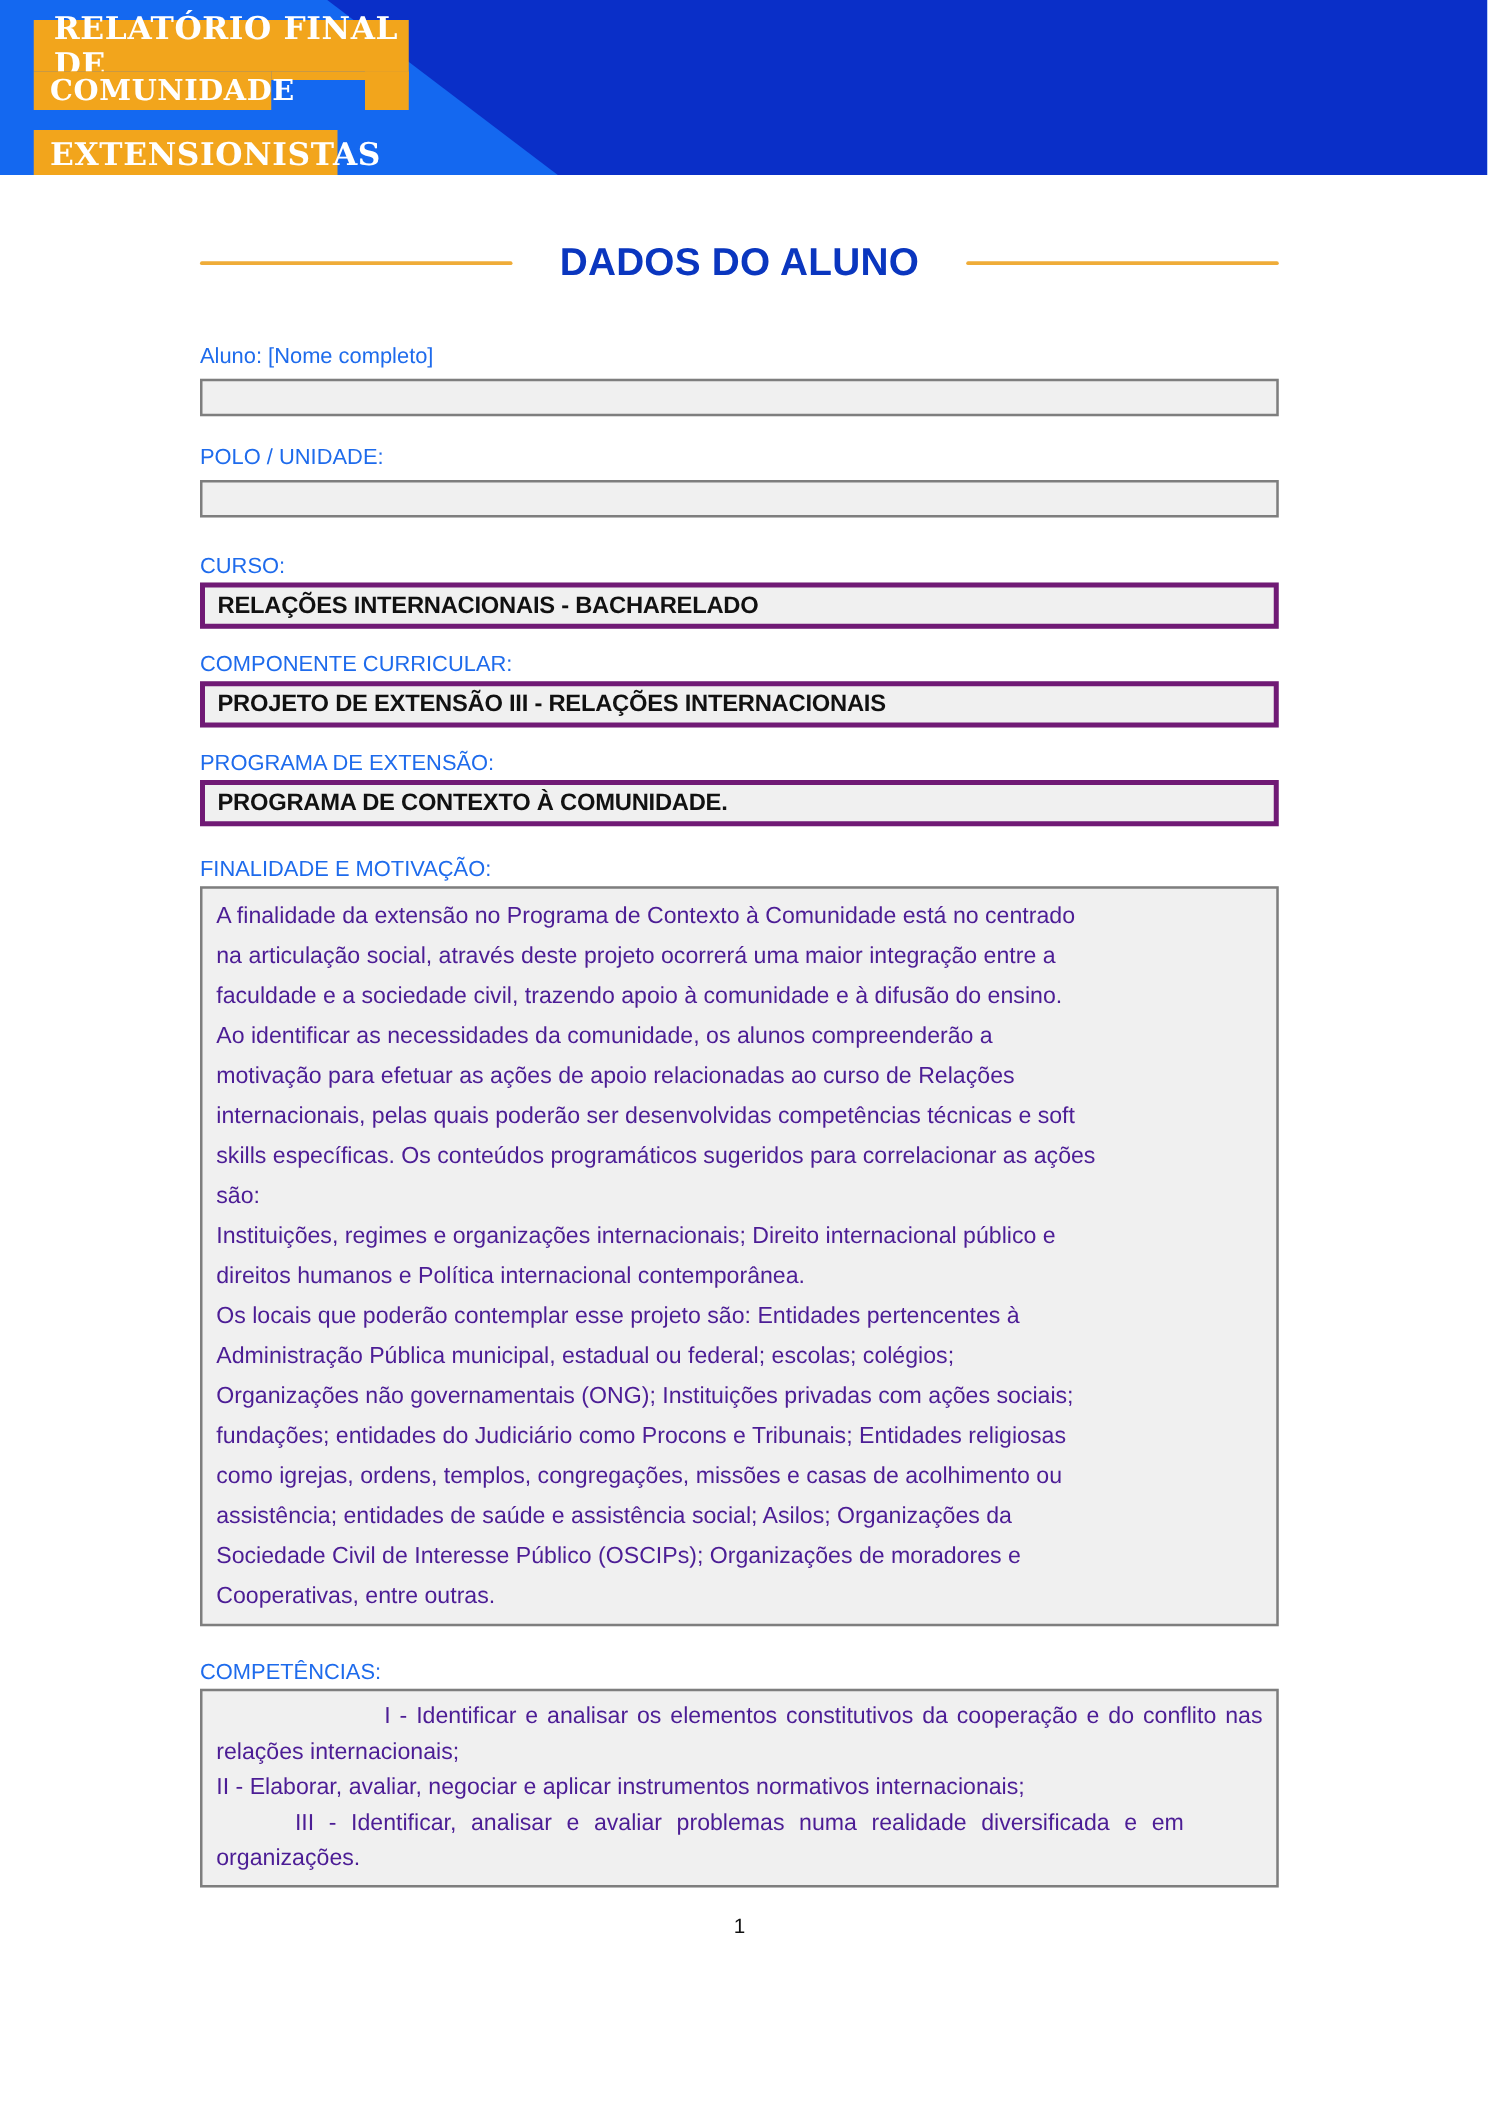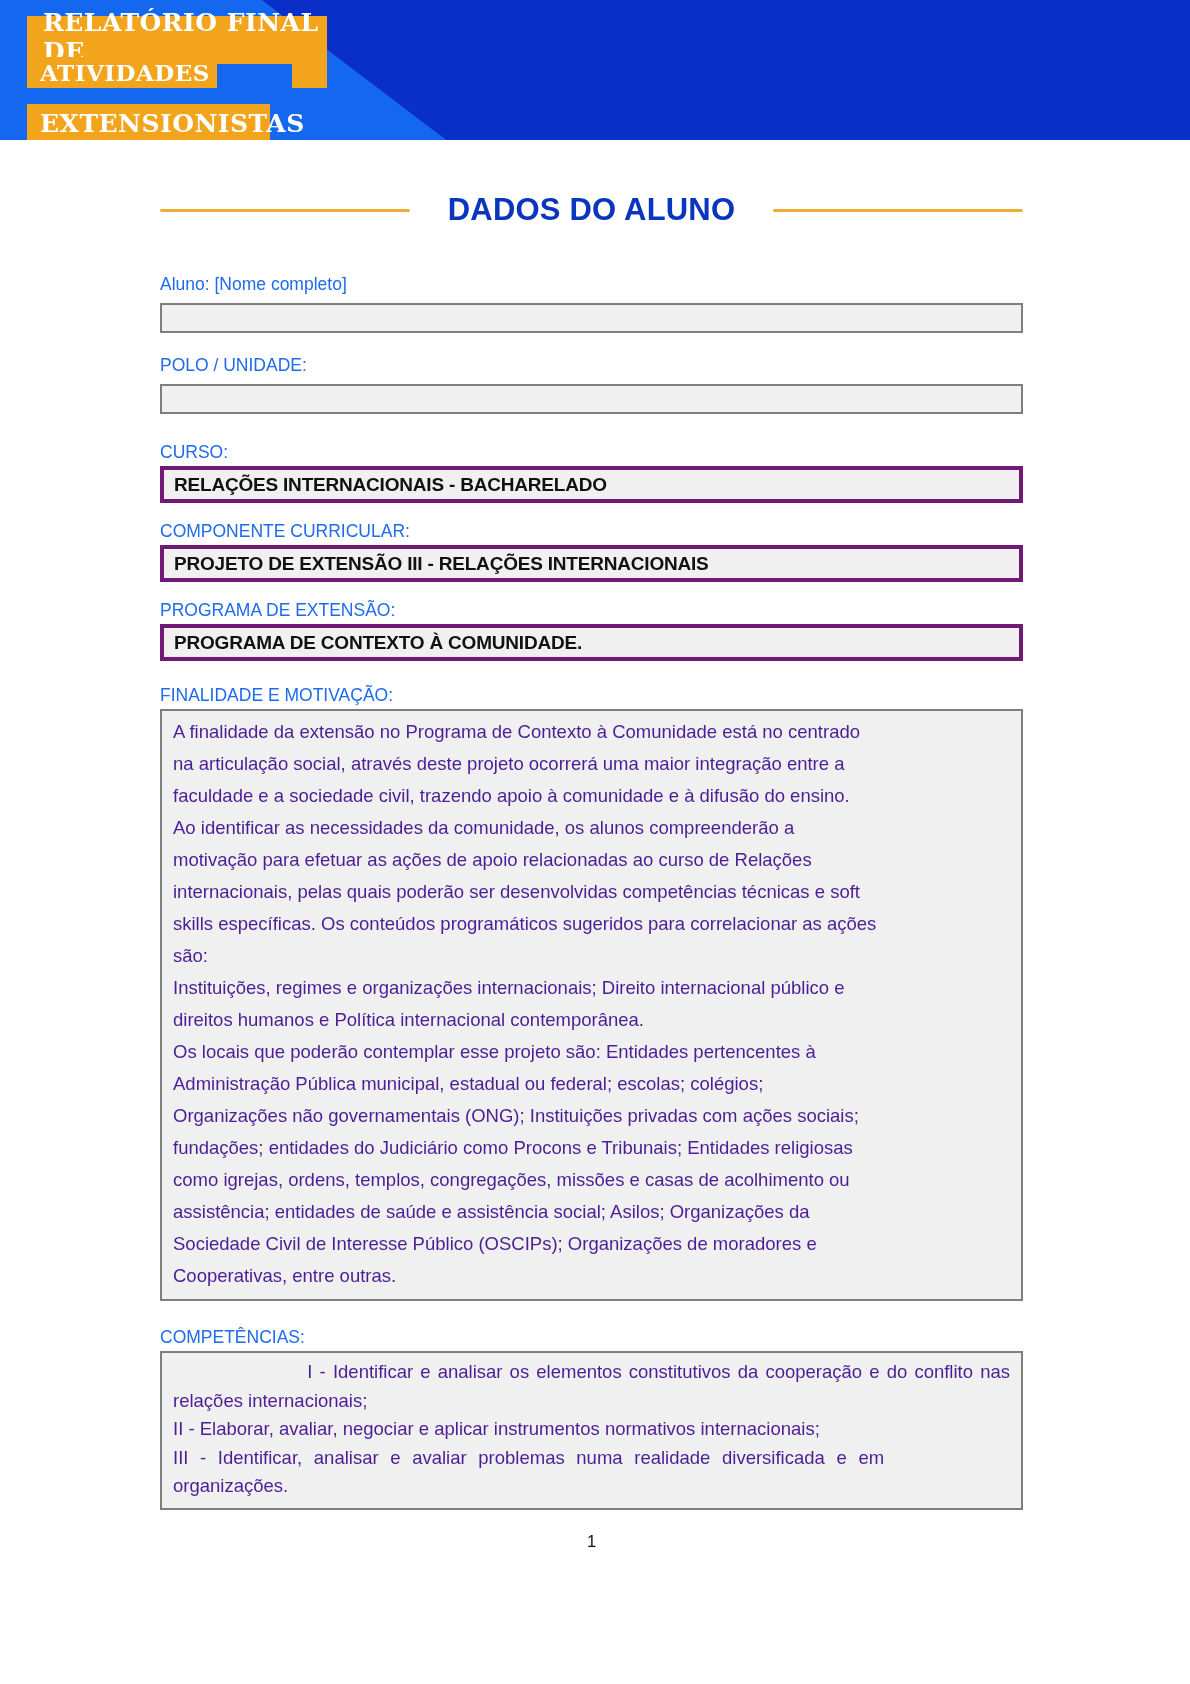--- a/index.html
+++ b/index.html
@@ -35,35 +35,35 @@
   .label{color:#1E6BEC;font-size:17.5px;margin-bottom:8px;}
   .label-tight{margin-bottom:3px;}
   .input-box{height:26px;background:#F0F0F0;border:2px solid #7E7E7E;}
   .value-box{background:#F0F0F0;border:4px solid #701a75;font-weight:bold;font-size:19px;
     color:#111111;padding:4px 10px 3px 10px;letter-spacing:-0.2px;}
   .text-box{background:#F0F0F0;border:2px solid #7E7E7E;padding:5px 11px 7px 11px;
     font-size:18.5px;color:#4c1d95;}
   .fin-lines div{line-height:32px;white-space:nowrap;}
   .comp-lines div{line-height:28.5px;white-space:nowrap;}
   .comp-lines div:nth-child(1){word-spacing:2px;text-align:right;}
-  .comp-lines div:nth-child(4){word-spacing:6.5px;}
+  .comp-lines div:nth-child(4){word-spacing:6.5px;text-align:center;}
   .page-num{margin-top:22px;text-align:center;font-size:16.5px;color:#111;}
 </style>
 </head>
 <body>
 
 <div class="banner">
   <div class="dark"></div>
   <div class="ofrag-h"></div>
   <div class="ofrag-v"></div>
   <div class="obar obar1">
     <span>RELATÓRIO FINAL DE</span>
   </div>
   <div class="obar obar2">
-    <span>ATIVIDADES</span>
+    <span>COMUNIDADE</span>
   </div>
   <div class="obar obar3">
     <span>EXTENSIONISTAS</span>
   </div>
 </div>
 
 <div class="content">
 
   <div class="title-row">
     <div class="rule"></div>

